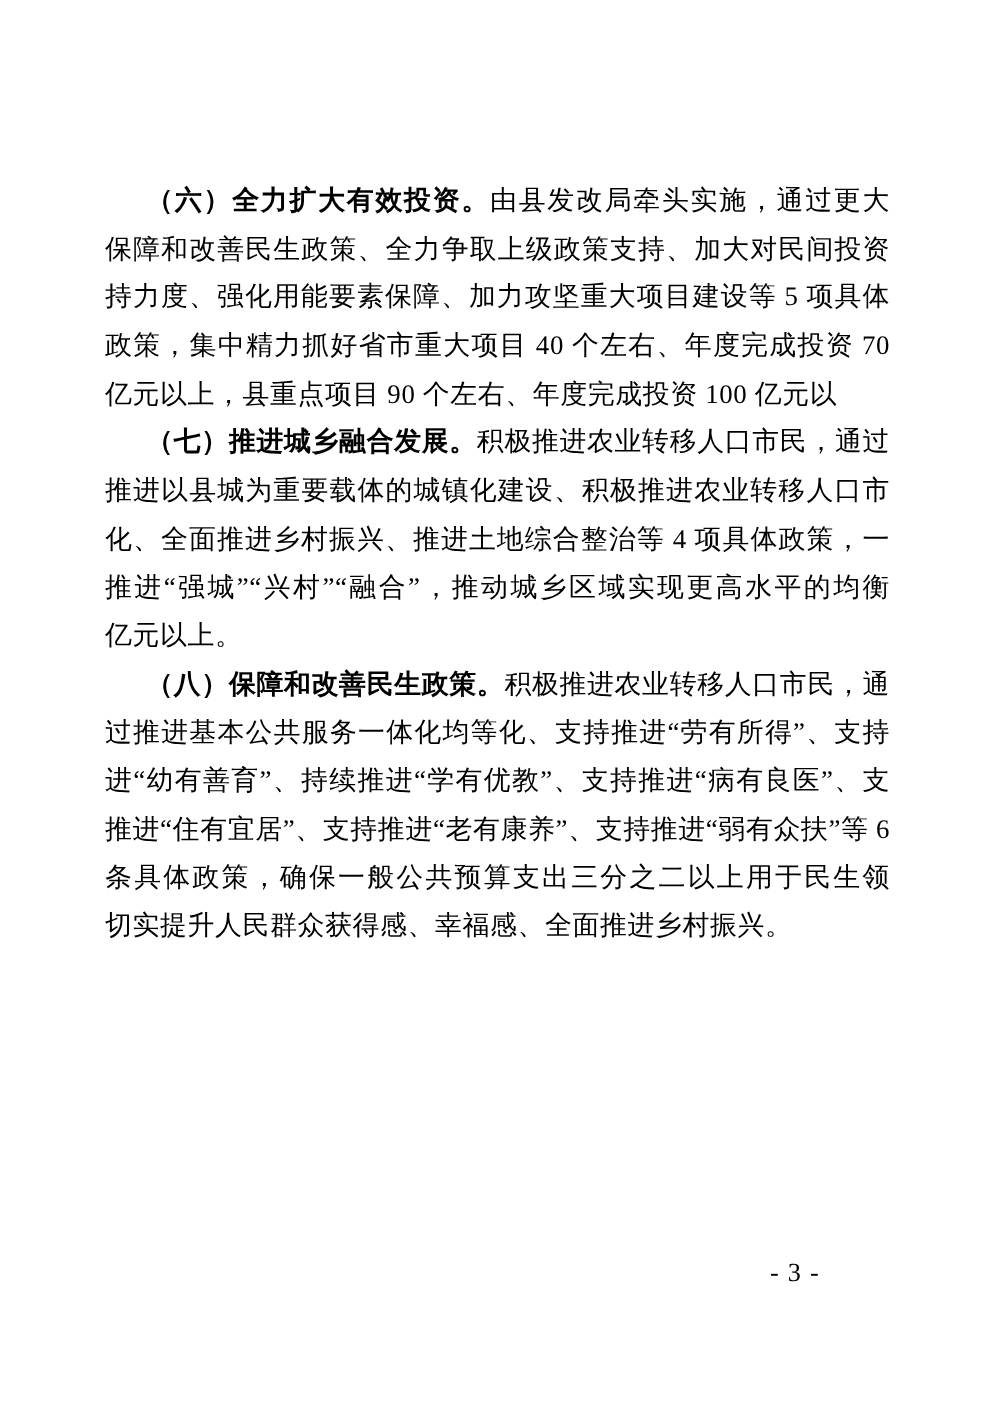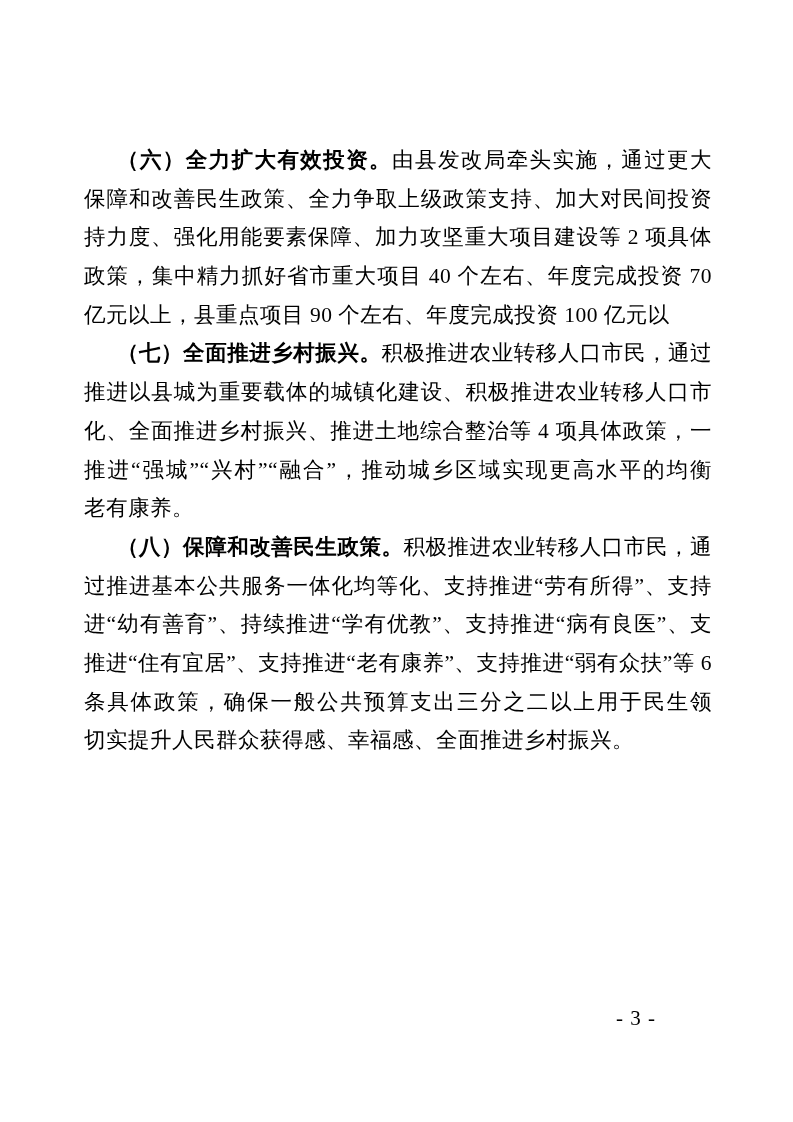--- a/index.html
+++ b/index.html
@@ -66,31 +66,31 @@
 </head>
 <body>
 
 <div class="page">
 
   <div class="text-block">
 
     <div class="para">
       <div class="line first"><span class="heading">（六）全力扩大有效投资。</span><span>由县发改局牵头实施，通过更大</span></div>
       <div class="line">保障和改善民生政策、全力争取上级政策支持、加大对民间投资支</div>
-      <div class="line">持力度、强化用能要素保障、加力攻坚重大项目建设等 2 项具体</div>
+      <div class="line">持力度、强化用能要素保障、加力攻坚重大项目建设等 5 项具体</div>
       <div class="line">政策，集中精力抓好省市重大项目 40 个左右、年度完成投资 70</div>
       <div class="line final">亿元以上，县重点项目 90 个左右、年度完成投资 100 亿元以上。</div>
     </div>
 
     <div class="para">
-      <div class="line first"><span class="heading">（七）全面推进乡村振兴。</span><span>积极推进农业转移人口市民，通过</span></div>
+      <div class="line first"><span class="heading">（七）推进城乡融合发展。</span><span>积极推进农业转移人口市民，通过</span></div>
       <div class="line">推进以县城为重要载体的城镇化建设、积极推进农业转移人口市民</div>
       <div class="line">化、全面推进乡村振兴、推进土地综合整治等 4 项具体政策，一体</div>
       <div class="line">推进“强城”“兴村”“融合”，推动城乡区域实现更高水平的均衡</div>
-      <div class="line final">老有康养。</div>
+      <div class="line final">亿元以上。</div>
     </div>
 
     <div class="para">
       <div class="line first"><span class="heading">（八）保障和改善民生政策。</span><span>积极推进农业转移人口市民，通</span></div>
       <div class="line">过推进基本公共服务一体化均等化、支持推进“劳有所得”、支持推</div>
       <div class="line">进“幼有善育”、持续推进“学有优教”、支持推进“病有良医”、支持</div>
       <div class="line">推进“住有宜居”、支持推进“老有康养”、支持推进“弱有众扶”等 6</div>
       <div class="line">条具体政策，确保一般公共预算支出三分之二以上用于民生领域，</div>
       <div class="line final">切实提升人民群众获得感、幸福感、全面推进乡村振兴。</div>
     </div>

